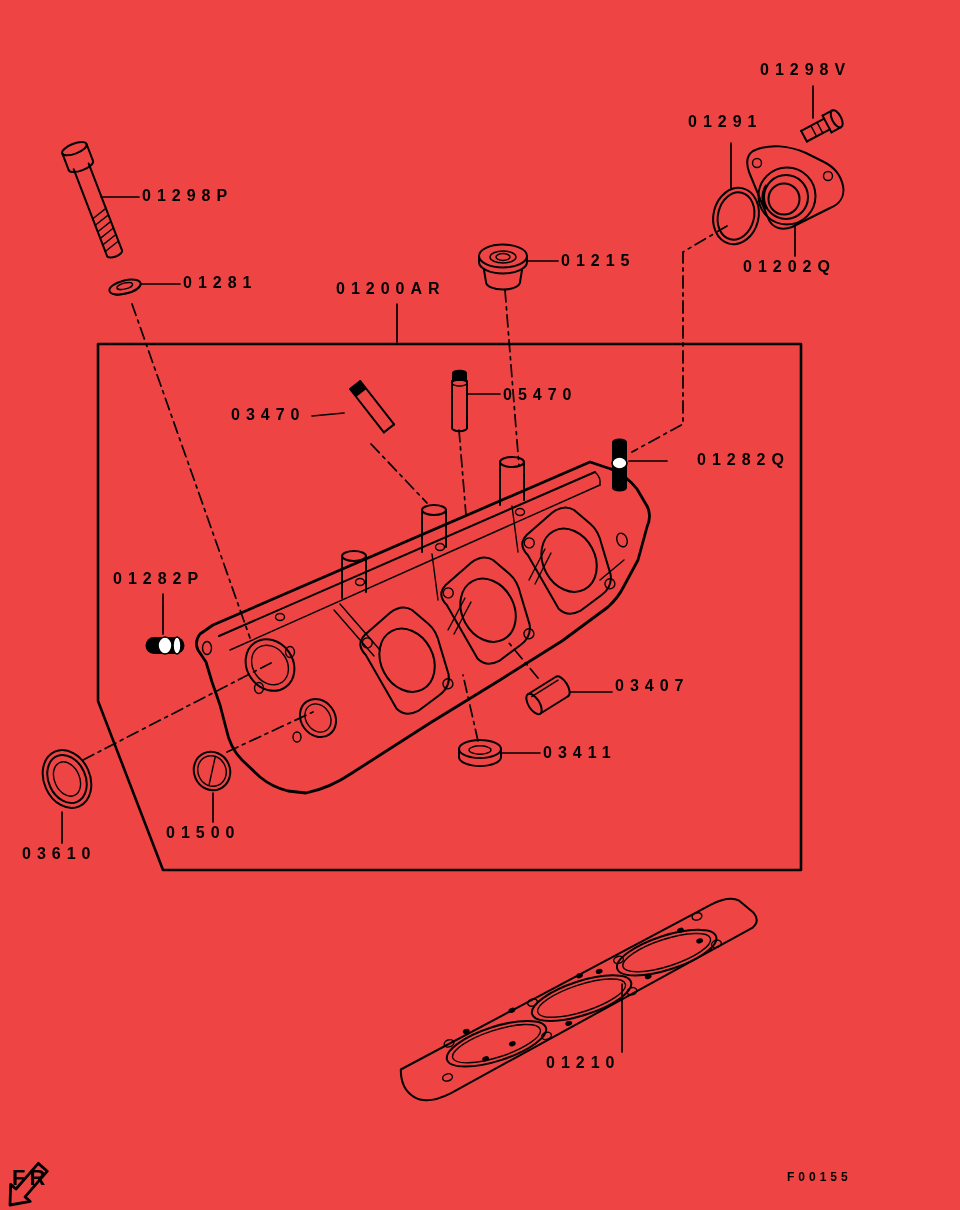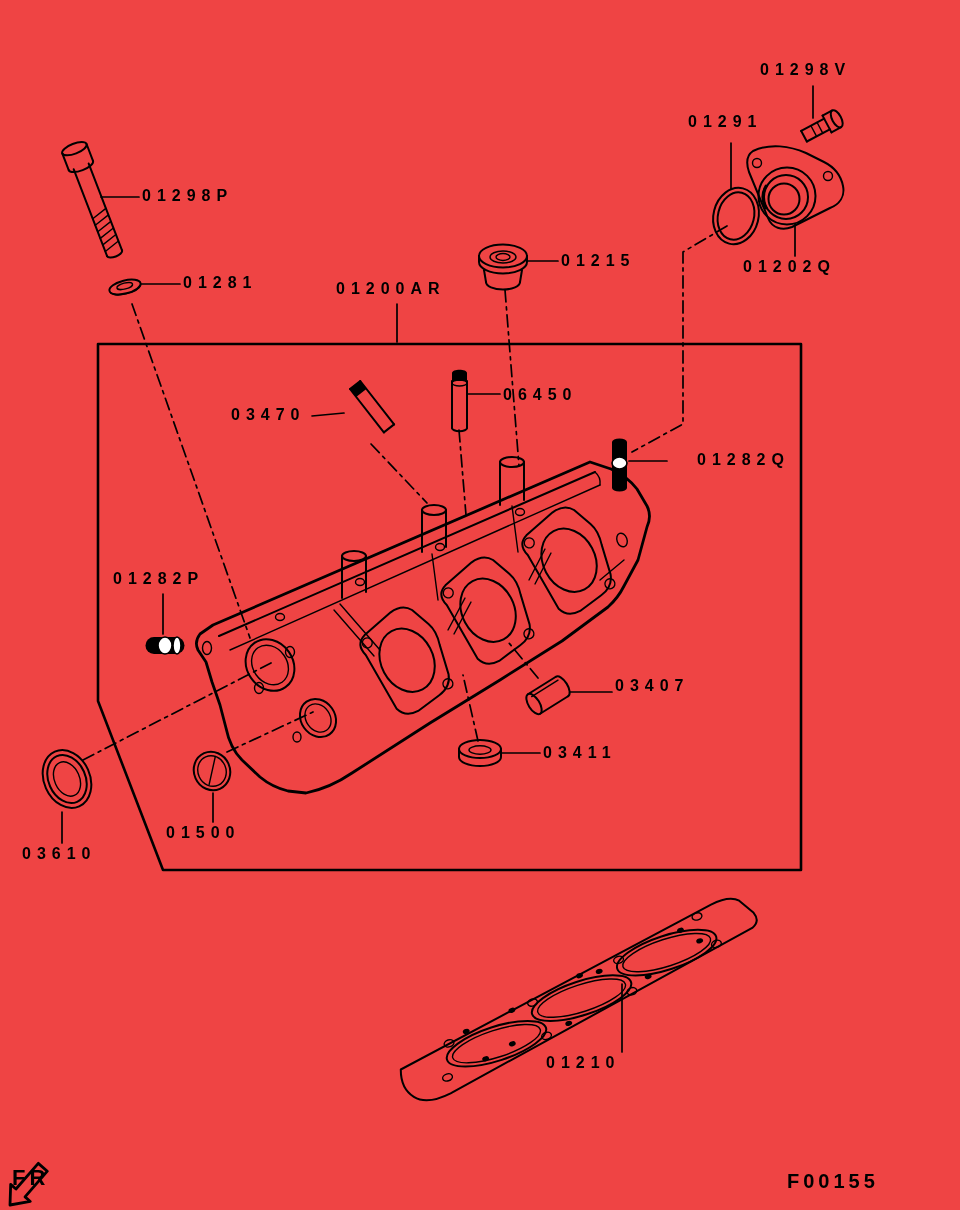--- a/index.html
+++ b/index.html
@@ -11,21 +11,21 @@
   svg .fill{fill:#000; stroke:none;}
   svg .wfill{fill:#fff; stroke:#000; stroke-width:1.6;}
   svg .thin{stroke-width:1.4;}
   svg .thick{stroke-width:2.8;}
   svg .leader{stroke-width:1.7;}
   svg .dash{stroke-width:1.7; stroke-dasharray:12 5 3 5;}
   svg .box{stroke-width:2.6;}
   .part-label{position:absolute;font-weight:bold;font-size:16px;letter-spacing:6px;
       color:#000;white-space:nowrap;line-height:1;}
   .fr-label{position:absolute;font-weight:bold;font-size:22px;letter-spacing:4px;color:#000;line-height:1;margin-top:35px;}
-  .fig-code{position:absolute;font-weight:bold;font-size:20px;letter-spacing:4px;color:#000;line-height:1;}
+  .fig-code{position:absolute;font-weight:bold;font-size:12px;letter-spacing:4px;color:#000;line-height:1;}
 </style>
 </head>
 <body>
 
 <div id="page">
 
 <svg width="960" height="1210" viewBox="0 0 960 1210">
 
   <g>
     <path class="box" d="M98,344 H801 V870 H163 L98,701 Z"></path>
@@ -286,21 +286,21 @@
 </svg>
 
   <div class="part-label" style="left:760px;top:62px">01298V</div>
   <div class="part-label" style="left:688px;top:114px">01291</div>
   <div class="part-label" style="left:743px;top:259px">01202Q</div>
   <div class="part-label" style="left:142px;top:188px">01298P</div>
   <div class="part-label" style="left:183px;top:275px">01281</div>
   <div class="part-label" style="left:561px;top:253px">01215</div>
   <div class="part-label" style="left:336px;top:281px">01200AR</div>
   <div class="part-label" style="left:231px;top:407px">03470</div>
-  <div class="part-label" style="left:503px;top:387px">06450</div>
+  <div class="part-label" style="left:503px;top:387px">05470</div>
   <div class="part-label" style="left:697px;top:452px">01282Q</div>
   <div class="part-label" style="left:113px;top:571px">01282P</div>
   <div class="part-label" style="left:615px;top:678px">03407</div>
   <div class="part-label" style="left:543px;top:745px">03411</div>
   <div class="part-label" style="left:22px;top:846px">03610</div>
   <div class="part-label" style="left:166px;top:825px">01500</div>
   <div class="part-label" style="left:546px;top:1055px">01210</div>
 
   <div class="fr-label" style="left:12px;top:1132px">FR</div>
   <div class="fig-code" style="left:787px;top:1171px">F00155</div>

